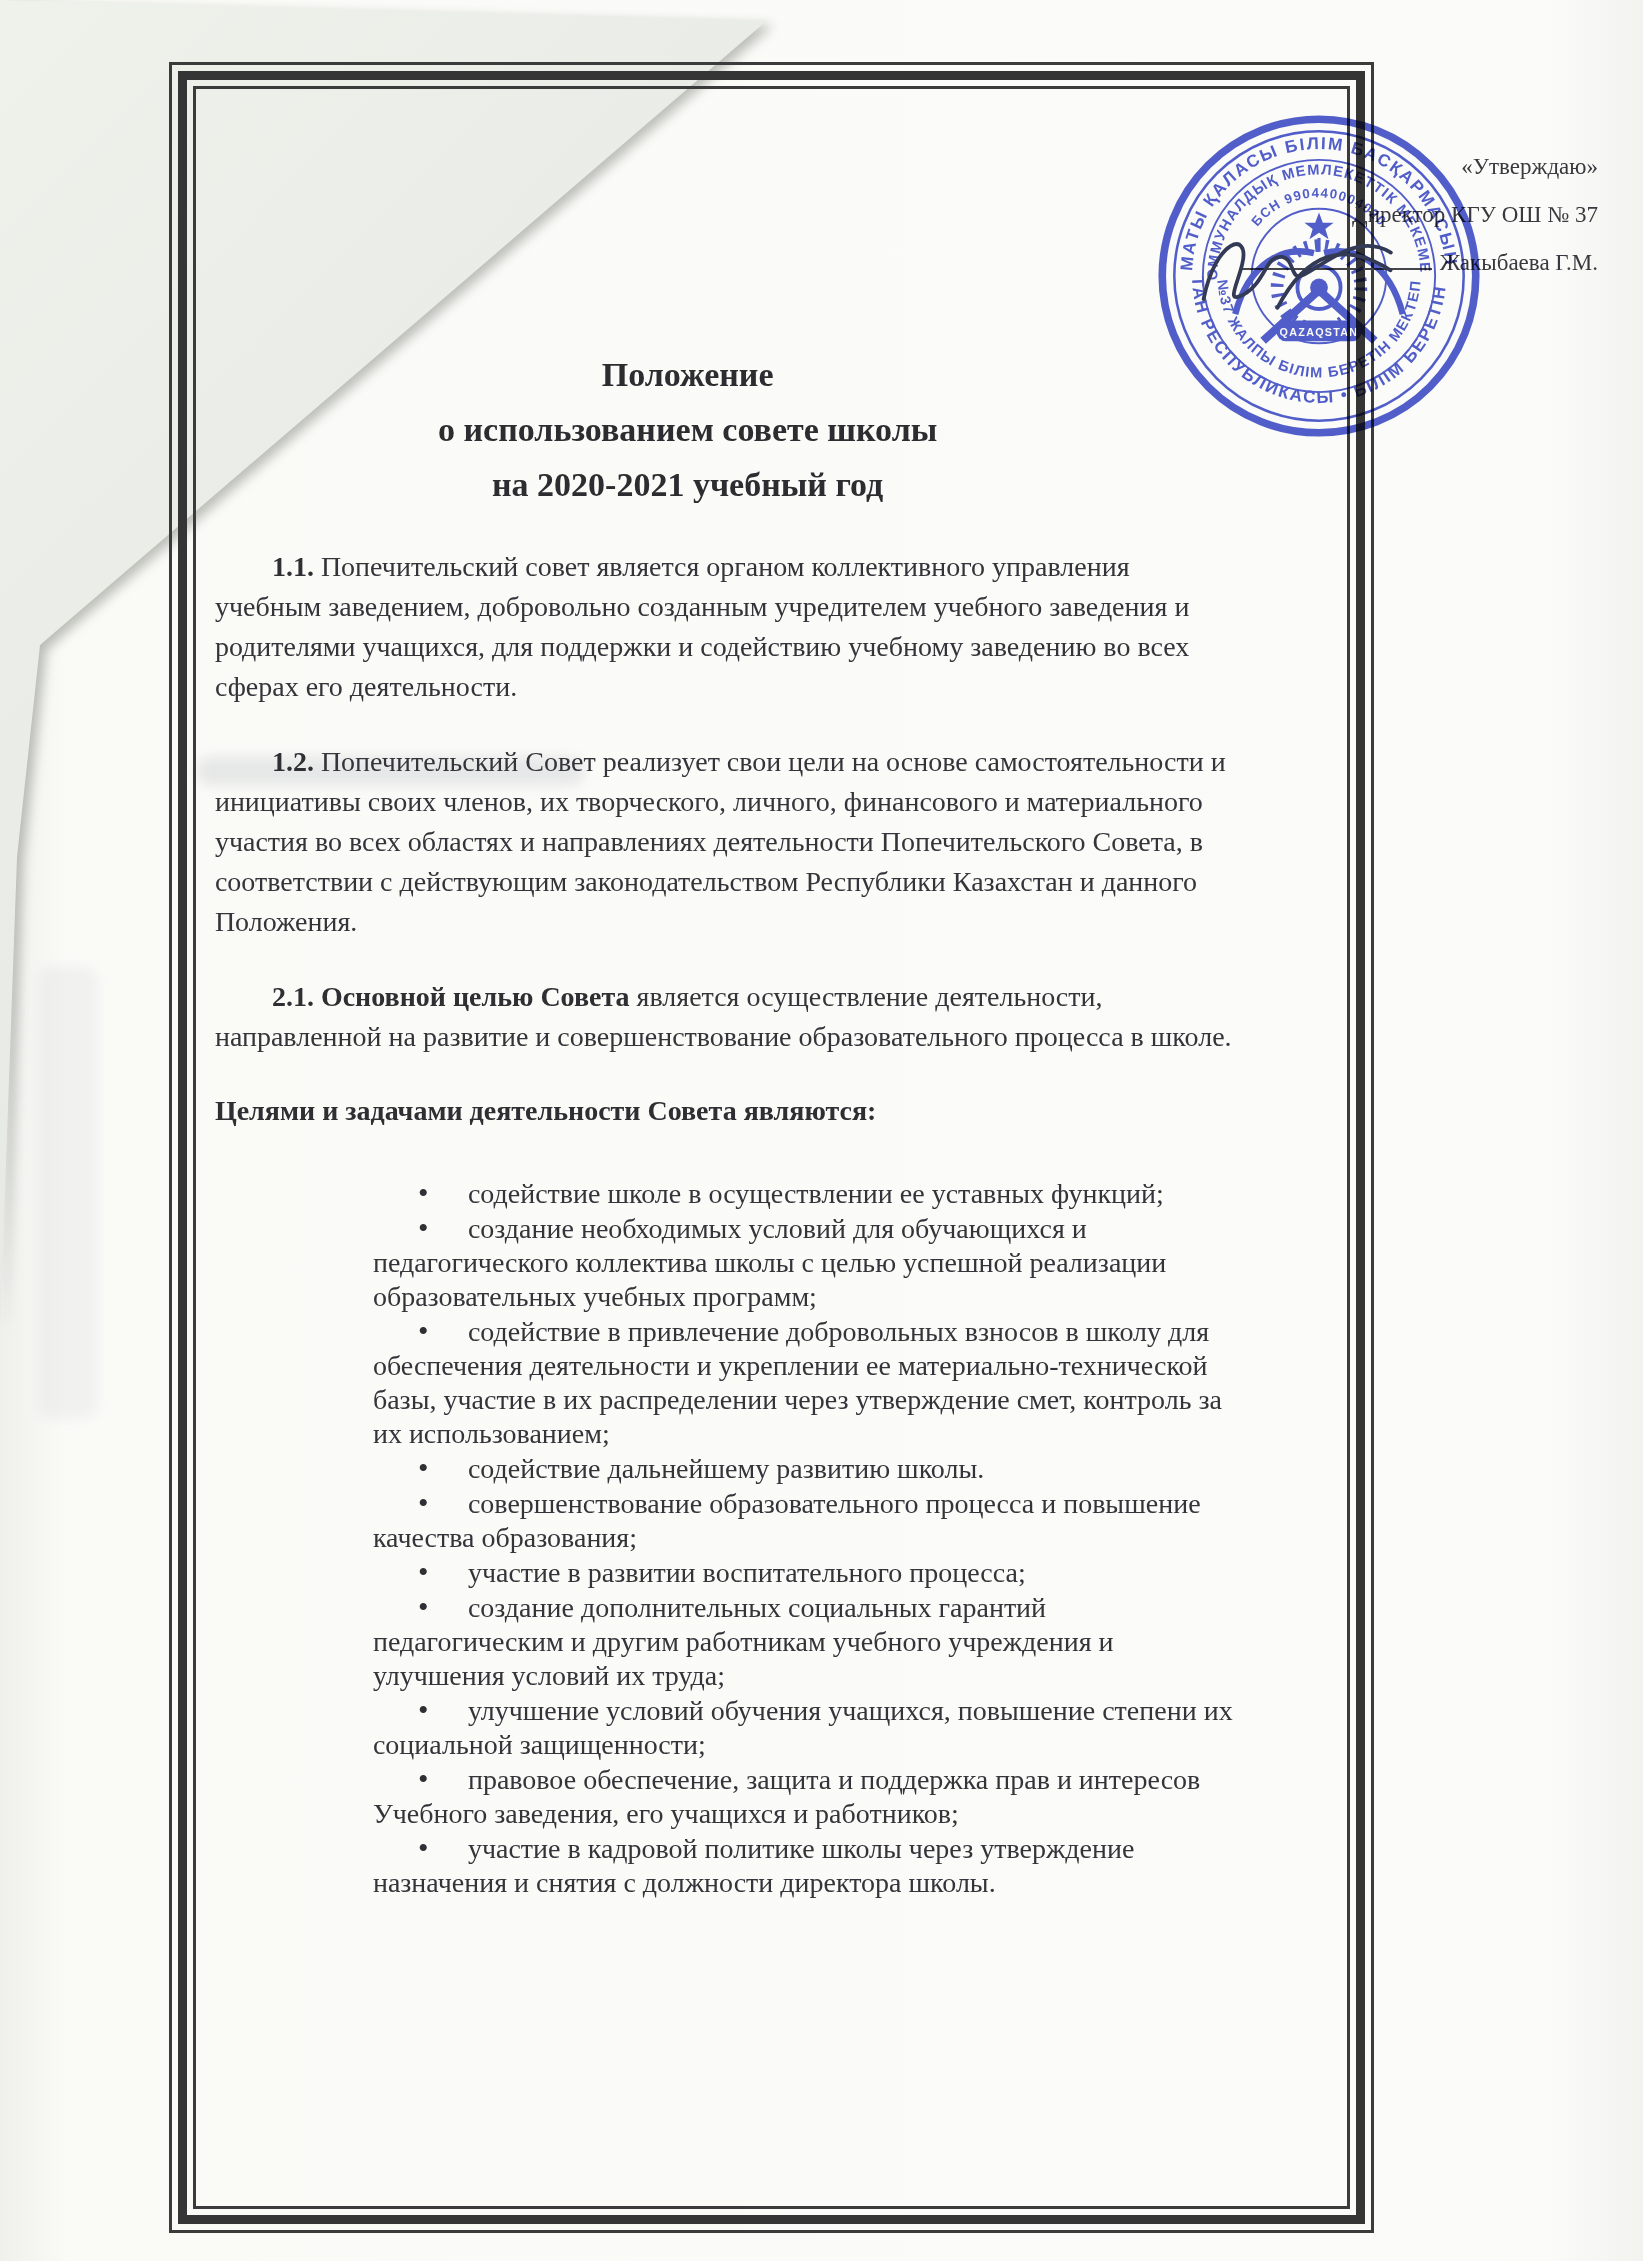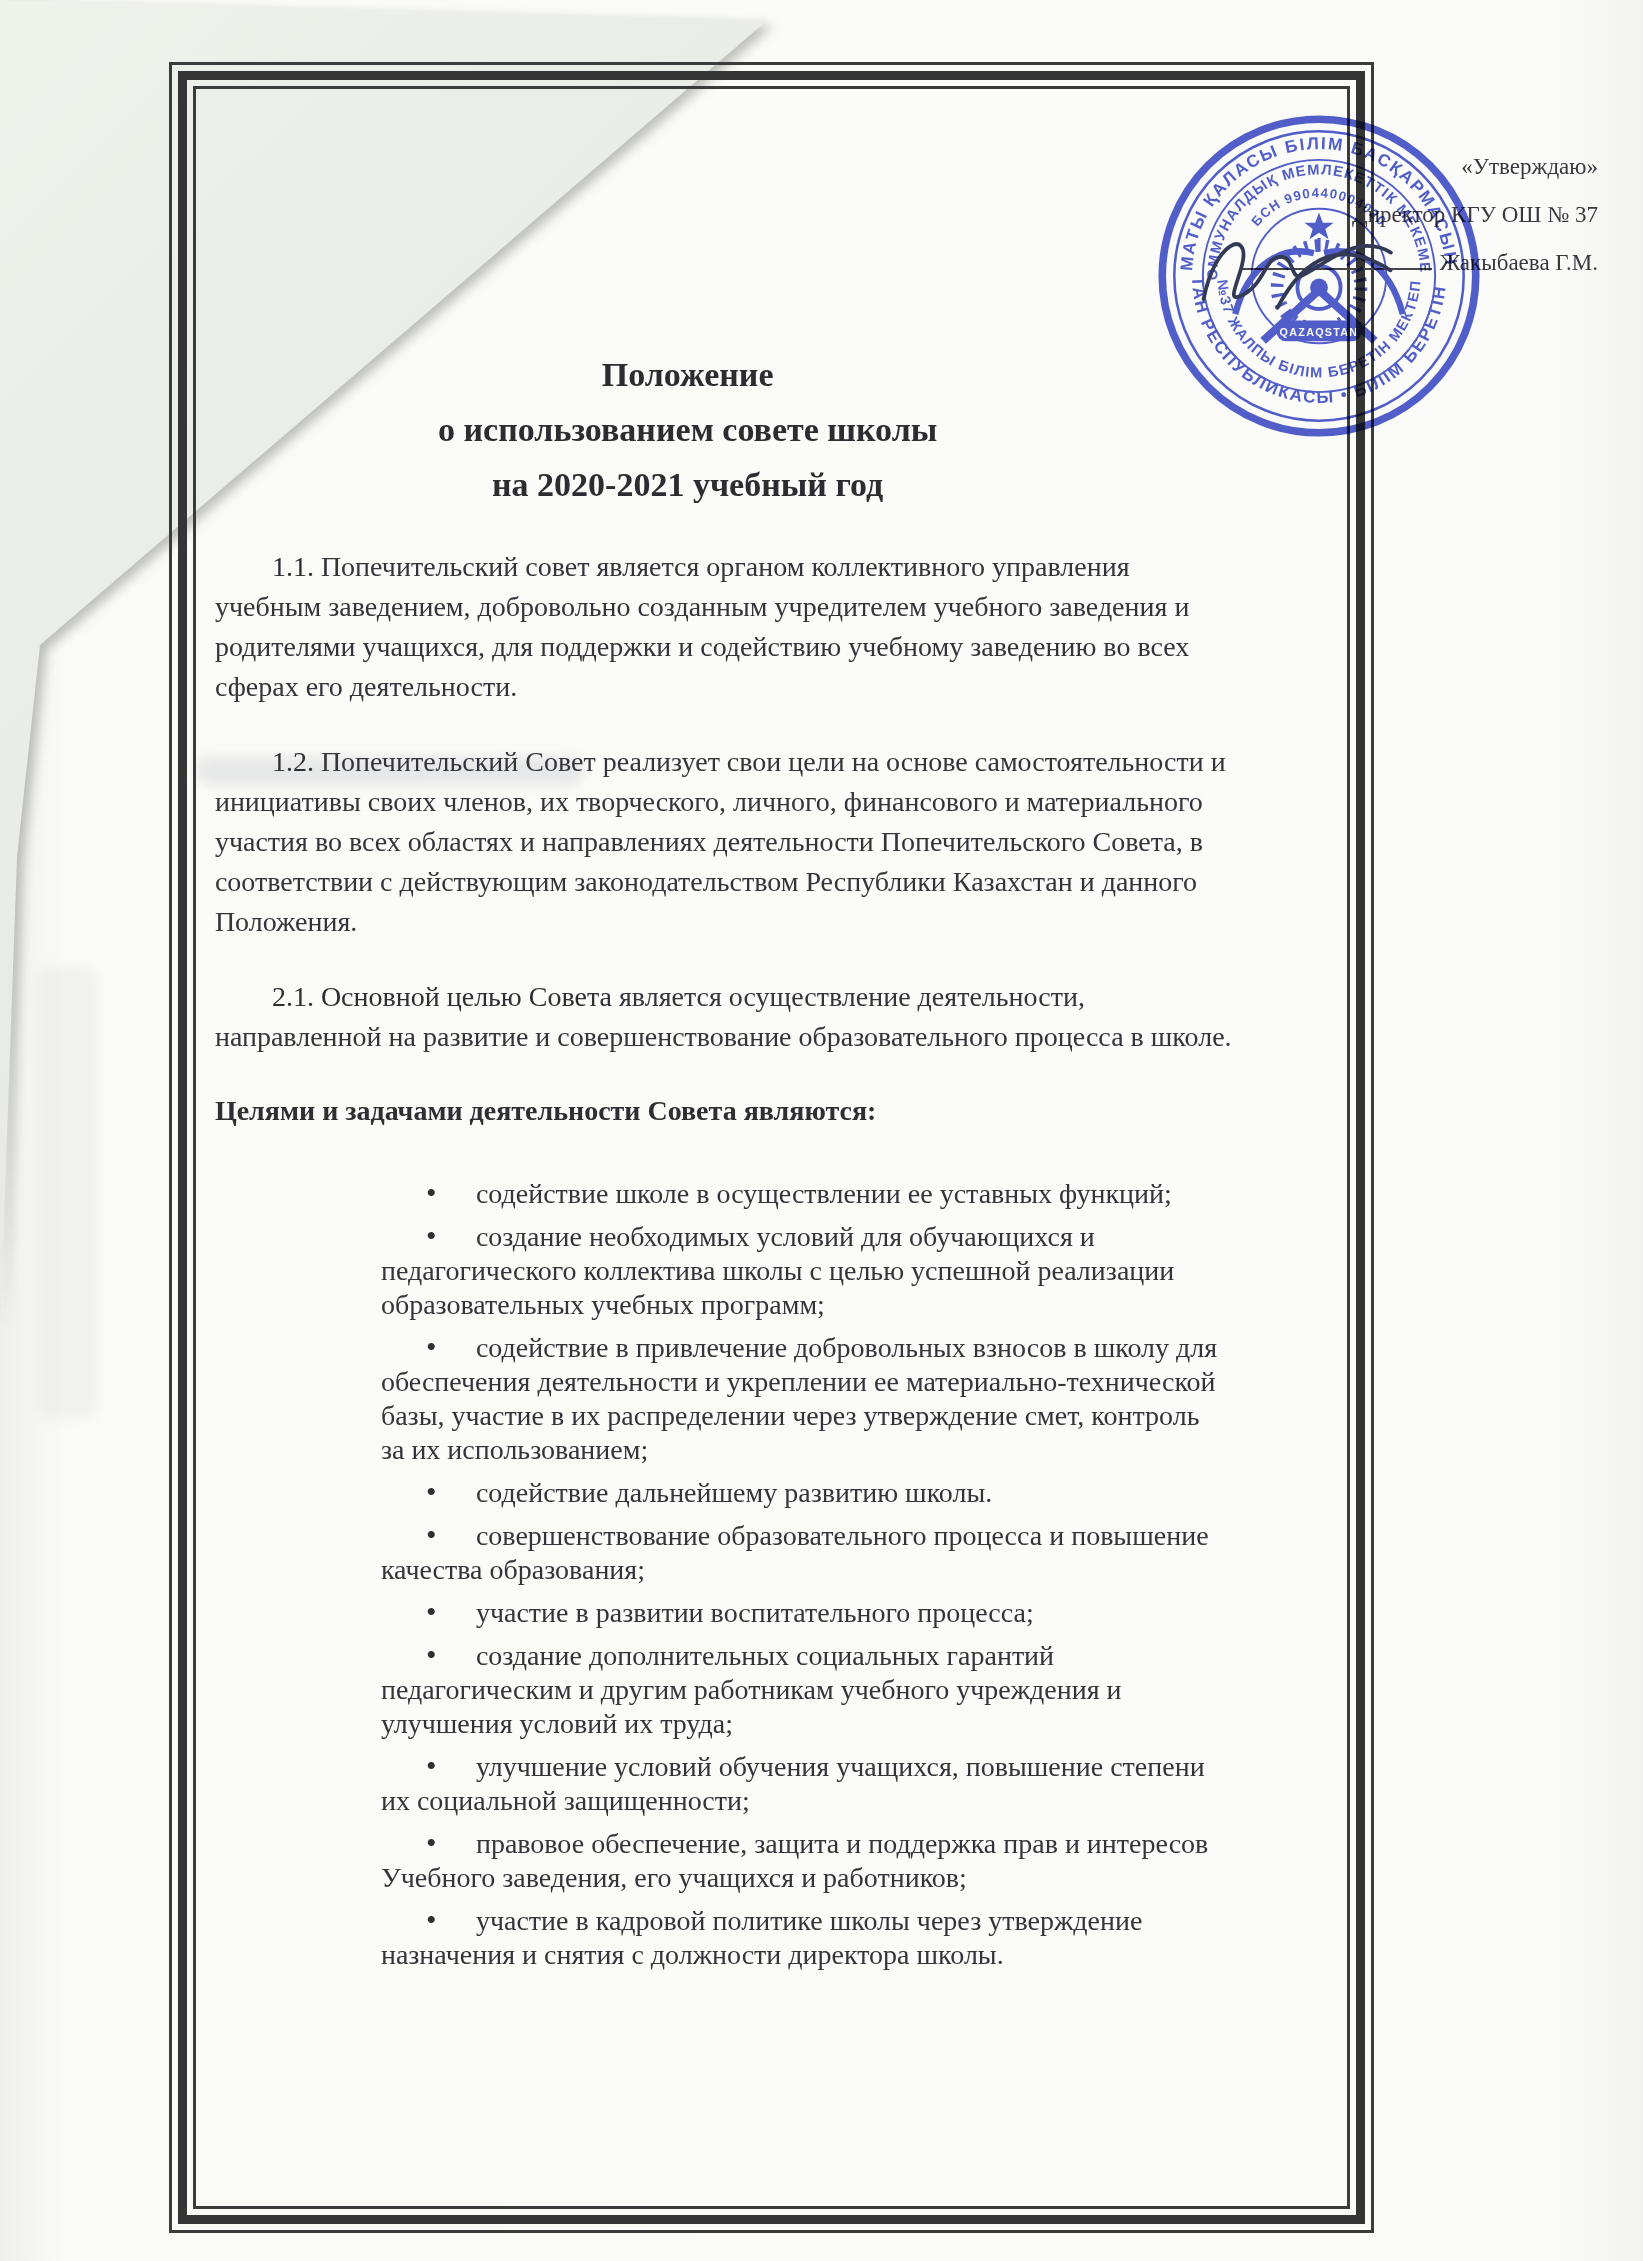--- a/index.html
+++ b/index.html
@@ -24,25 +24,25 @@
 
   .content{position:absolute;inset:0;padding:258px 110px 0 19.3px;color:#34343a;
            font-size:28px;line-height:40px;}
 
   .title{ text-align:center;margin:0 77px 0 0;font-weight:bold;font-size:34px;line-height:55px;color:#2c2c31;}
   .title div{margin:0;}
 
   .h-sect{font-weight:bold;font-style:italic;font-size:29px;line-height:39px;margin:36px 0 0 0;
           text-indent:57px;color:#2e2e33;}
   .par{margin:35px 0 0 0;text-indent:57px;text-align:left;}
-  .b{font-weight:normal;color:#2e2e33;}
+  .b{font-weight:bold;color:#2e2e33;}
   .goals-intro{font-weight:bold;margin:34px 0 0 0;color:#2e2e33;}
   ul.blist{list-style:none;margin:45px 0 0 0;padding:0;line-height:34px;}
   ul.blist.second{margin-top:36px;}
-  ul.blist li{padding-left:158px;text-indent:45px;margin:8px;}
+  ul.blist li{padding-left:158px;text-indent:45px;margin:0;}
   ul.blist li::before{content:"\2022";display:inline-block;width:50px;text-indent:0;
                       font-size:30px;color:#2f2f34;}
   .p22{margin:43px 0 0 0;text-indent:57px;font-weight:bold;color:#2e2e33;}
 
   
   .approval{position:absolute;top:143px;right:46px;text-align:right;font-size:23px;
             line-height:48px;color:#38383e;z-index:2;}
   .sig-line{display:inline-block;width:190px;border-bottom:2.6px solid #45454a;
             vertical-align:baseline;margin-right:7.7px;}
 

